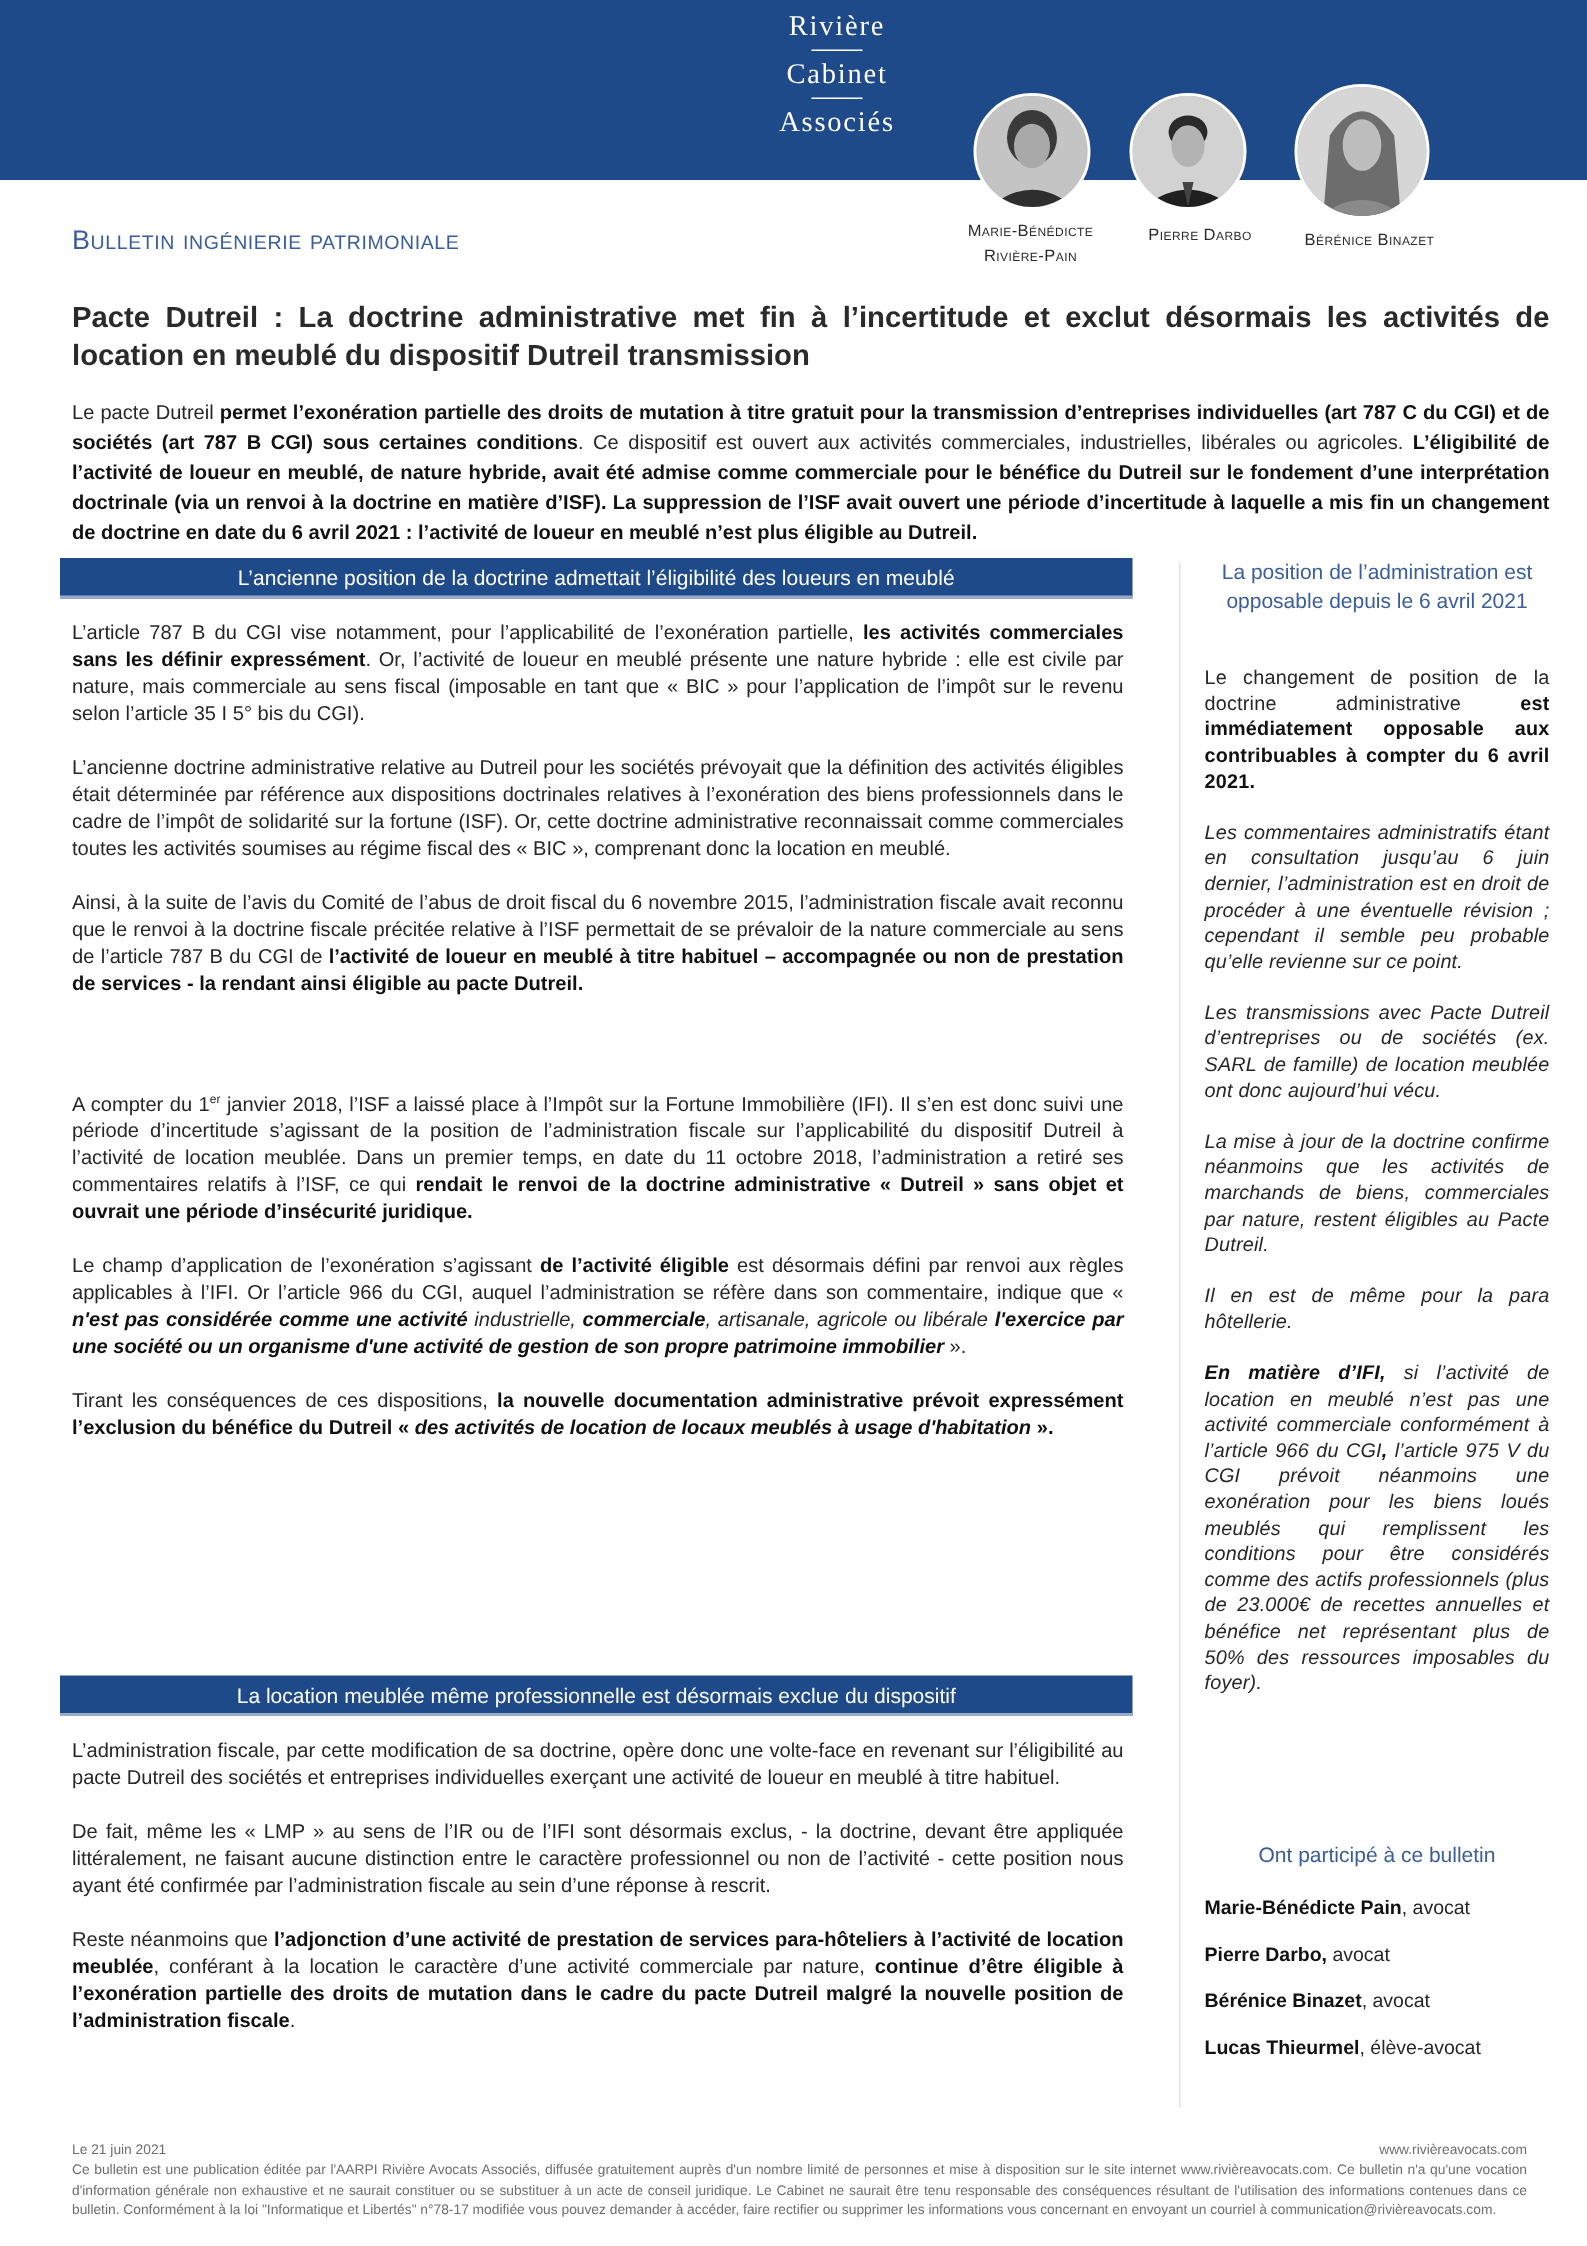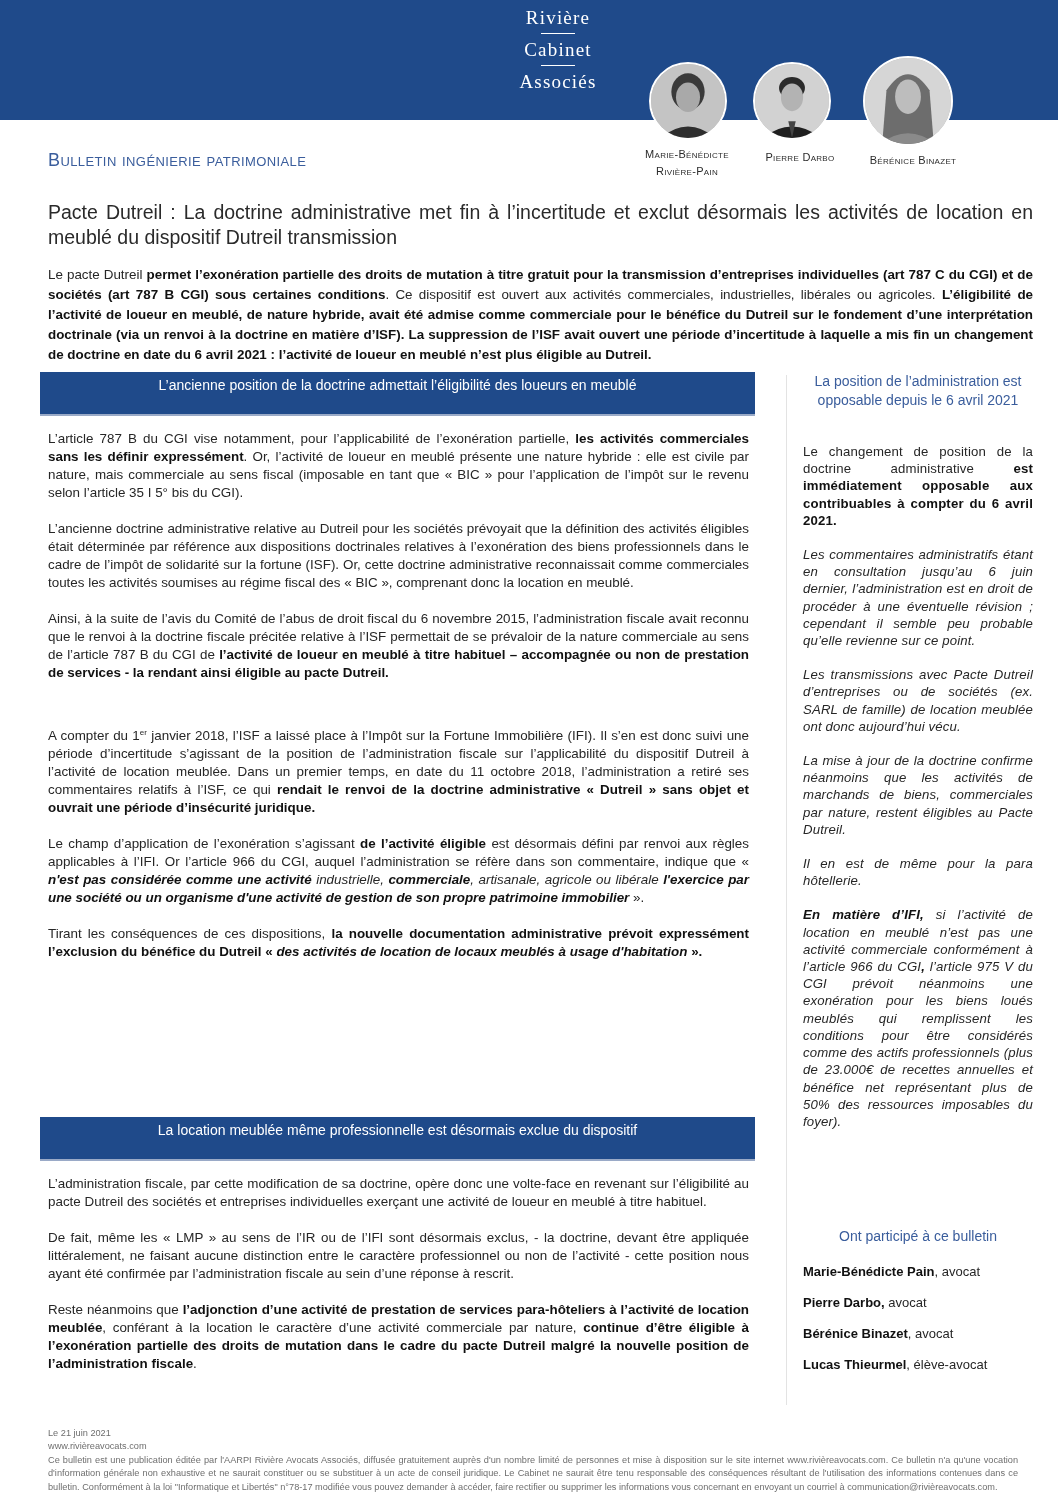--- a/index.html
+++ b/index.html
@@ -23,21 +23,21 @@
   .pn3 { left: 848px; top: 152px; width: 130px; }
 
   .bulletin-title { position: absolute; left: 48px; top: 150px; font-size: 18px; color: #3a5d9c;
                     font-variant: small-caps; letter-spacing: 0.4px; text-align: right; }
 
   .main-title { position: absolute; left: 48px; top: 200px; width: 985px; font-size: 19.5px; line-height: 25px; color: #2a2a2a; text-align: justify; }
 
   .intro { position: absolute; left: 48px; top: 265px; width: 985px; font-size: 13.4px; line-height: 20px; text-align: justify; color: #262626; }
 
   .col-left { position: absolute; left: 40px; width: 715px; }
-  .sec-head { background: #1f4a8a; color: #ffffff; font-size: 14px; text-align: center; height: 44px; line-height: 27px; border-bottom: 2px solid #9aaac7; }
+  .sec-head { background: #1f4a8a; color: #ffffff; font-size: 14px; text-align: center; height: 27px; line-height: 27px; border-bottom: 2px solid #9aaac7; }
   .para { font-size: 13.4px; line-height: 18px; text-align: justify; color: #262626; padding: 0 6px 0 8px; }
   .para + .para { margin-top: 18px; }
   b { font-weight: bold; color: #111; }
   i { font-style: italic; }
 
   .sec1 { top: 372px; }
   .sec2 { top: 710px; }
   .sec3 { top: 1117px; }
   .sec-body { margin-top: 14px; }
 
@@ -46,21 +46,21 @@
   .side-title { font-size: 14px; line-height: 19px; color: #3a5d9c; text-align: center; }
   .side-para { font-size: 13.2px; line-height: 17.2px; text-align: justify; color: #262626; letter-spacing: 0.15px; }
   .side-para + .side-para { margin-top: 17px; font-style: italic; }
   .side-top { top: 372px; }
   .side-body { top: 443px; }
   .contrib { top: 1228px; }
   .contrib-title { font-size: 14px; color: #3a5d9c; text-align: center; margin-bottom: 20px; }
   .contrib-item { font-size: 13px; line-height: 15px; color: #262626; margin-bottom: 16px; }
 
   .footer { position: absolute; left: 48px; top: 1427px; width: 970px; font-size: 9.2px; line-height: 13.4px; color: #6e6e6e; text-align: justify; }
-  .footer-top { display: flex; justify-content: space-between; flex-direction: column; }
+  .footer-top { display: flex; justify-content: space-between; }
 </style>
 </head>
 <body>
 
 <div class="banner">
   <div class="logo">
     <span>Rivière</span>
     <span class="dash"></span>
     <span>Cabinet</span>
     <span class="dash"></span>
@@ -100,21 +100,21 @@
 </div>
 <div class="person-name pn2">
   <div>Pierre Darbo</div>
 </div>
 <div class="person-name pn3">
   <div>Bérénice Binazet</div>
 </div>
 
 <div class="bulletin-title">Bulletin ingénierie patrimoniale</div>
 
-<h1 class="main-title" style="font-weight:normal;">Pacte Dutreil : La doctrine administrative met fin à l’incertitude et exclut désormais les activités de location en meublé du dispositif Dutreil transmission</h1>
+<h1 class="main-title" style="font-weight:bold;">Pacte Dutreil : La doctrine administrative met fin à l’incertitude et exclut désormais les activités de location en meublé du dispositif Dutreil transmission</h1>
 
 <p class="intro" id="intro"><span>Le pacte Dutreil </span><b>permet l’exonération partielle des droits de mutation à titre gratuit pour la transmission d’entreprises individuelles (art 787 C du CGI) et de sociétés (art 787 B CGI) sous certaines conditions</b><span>. Ce dispositif est ouvert aux activités commerciales, industrielles, libérales ou agricoles. </span><b>L’éligibilité de l’activité de loueur en meublé, de nature hybride, avait été admise comme commerciale pour le bénéfice du Dutreil sur le fondement d’une interprétation doctrinale (via un renvoi à la doctrine en matière d’ISF). La suppression de l’ISF avait ouvert une période d’incertitude à laquelle a mis fin un changement de doctrine en date du 6 avril 2021 : l’activité de loueur en meublé n’est plus éligible au Dutreil.</b></p>
 
 <div class="col-left sec1">
   <div class="sec-head">L’ancienne position de la doctrine admettait l’éligibilité des loueurs en meublé</div>
   <div class="sec-body">
       <p class="para"><span>L’article 787 B du CGI vise notamment, pour l’applicabilité de l’exonération partielle, </span><b>les activités commerciales sans les définir expressément</b><span>. Or, l’activité de loueur en meublé présente une nature hybride : elle est civile par nature, mais commerciale au sens fiscal (imposable en tant que « BIC » pour l’application de l’impôt sur le revenu selon l’article 35 I 5° bis du CGI).</span></p>
       <p class="para"><span>L’ancienne doctrine administrative relative au Dutreil pour les sociétés prévoyait que la définition des activités éligibles était déterminée par référence aux dispositions doctrinales relatives à l’exonération des biens professionnels dans le cadre de l’impôt de solidarité sur la fortune (ISF). Or, cette doctrine administrative reconnaissait comme commerciales toutes les activités soumises au régime fiscal des « BIC », comprenant donc la location en meublé.</span></p>
       <p class="para"><span>Ainsi, à la suite de l’avis du Comité de l’abus de droit fiscal du 6 novembre 2015, l’administration fiscale avait reconnu que le renvoi à la doctrine fiscale précitée relative à l’ISF permettait de se prévaloir de la nature commerciale au sens de l’article 787 B du CGI de </span><b>l’activité de loueur en meublé à titre habituel – accompagnée ou non de prestation de services - la rendant ainsi éligible au pacte Dutreil.</b></p>
     </div>

